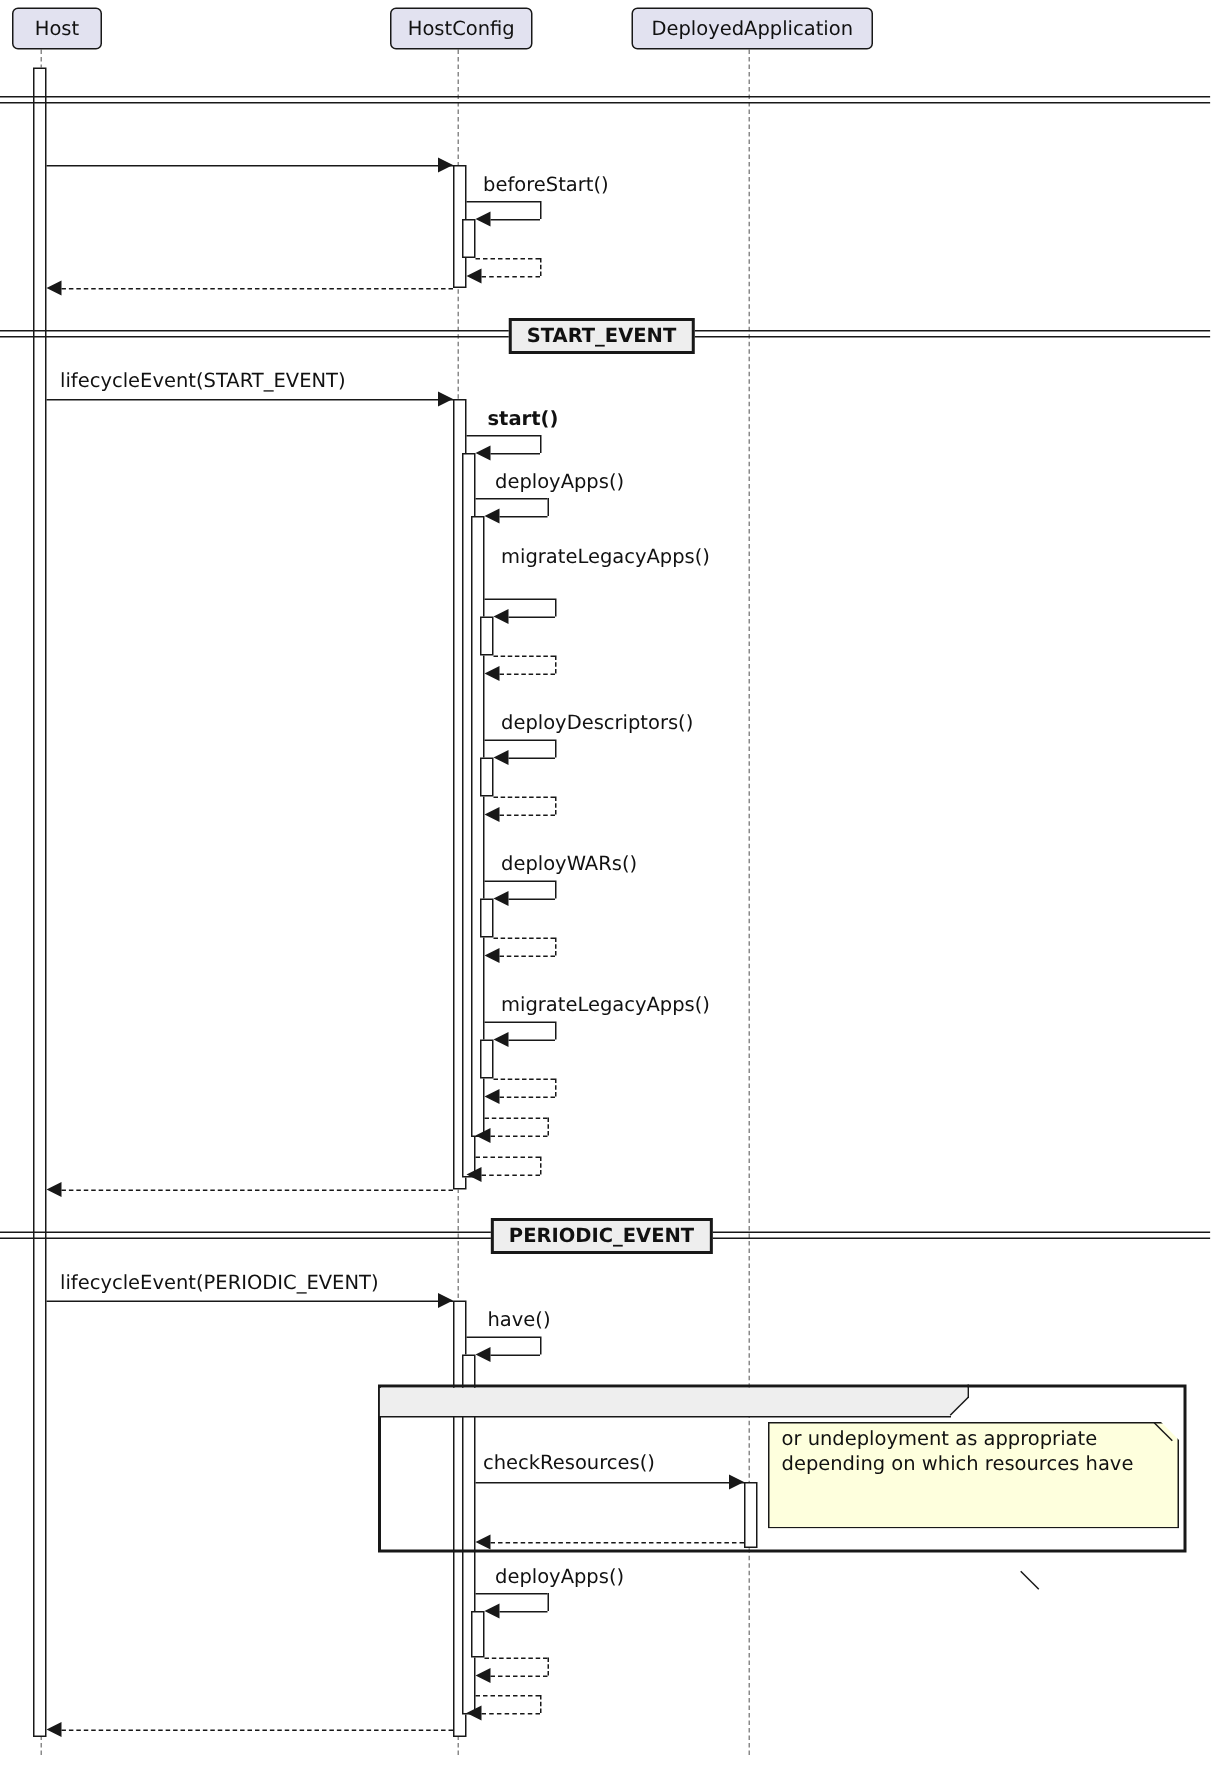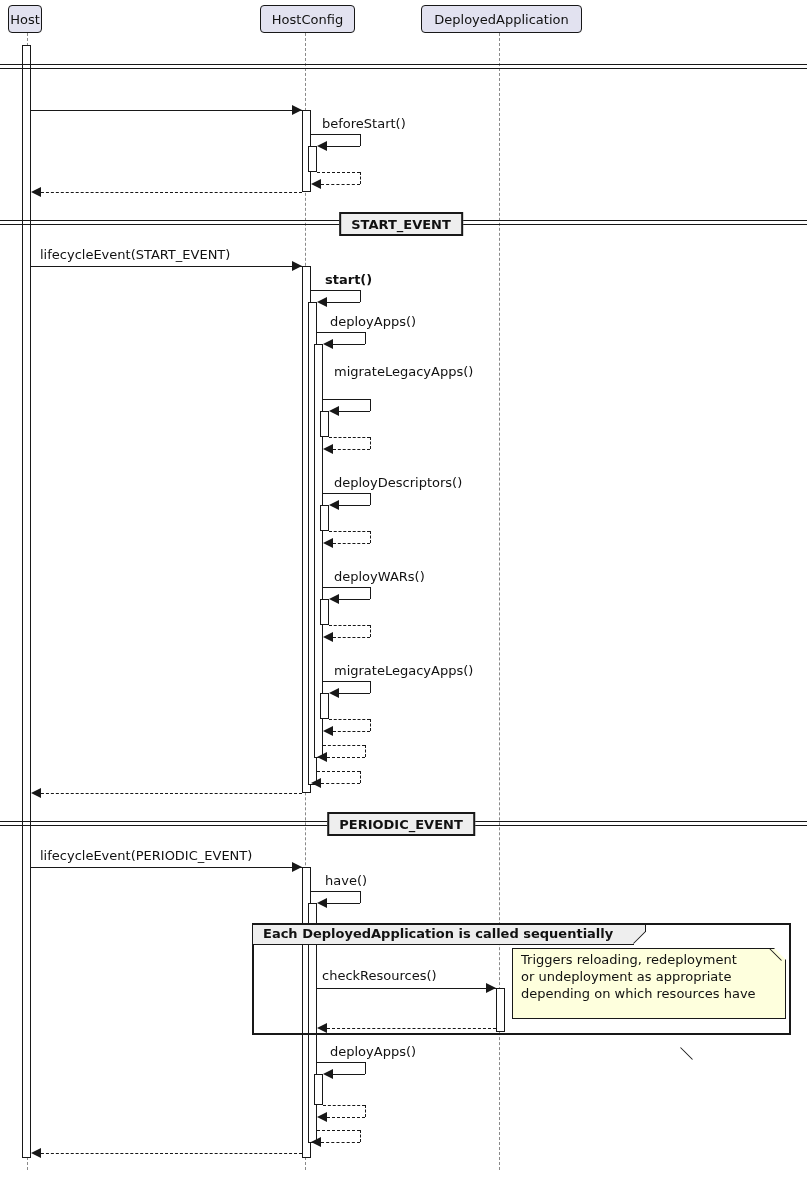--- a/index.html
+++ b/index.html
@@ -36,21 +36,21 @@
 </style>
 </head>
 <body>
 
 <div id="canvas">
 
   <div class="life" style="left:27px;top:33px;height:1137px;"></div>
   <div class="life" style="left:305px;top:33px;height:1137px;"></div>
   <div class="life" style="left:499px;top:33px;height:1137px;"></div>
 
-  <div class="pbox" style="left:8px;top:5px;width:34px;height:28px;">
+  <div class="pbox" style="left:8px;top:5px;width:60px;height:28px;">
     <span>Host</span>
   </div>
   <div class="pbox" style="left:260px;top:5px;width:95px;height:28px;">
     <span>HostConfig</span>
   </div>
   <div class="pbox" style="left:421px;top:5px;width:161px;height:28px;">
     <span>DeployedApplication</span>
   </div>
 
   <div class="act" style="left:22px;top:45px;height:1113px;"></div>
@@ -174,24 +174,22 @@
   <div class="vl" style="left:360px;top:891px;height:12px;"></div>
   <div class="hl" style="left:327px;top:903px;width:33px;"></div>
   <div class="ahl" style="left:317px;top:898px;"></div>
   <div class="act" style="left:308px;top:903px;height:240px;"></div>
 
   <div class="grp" style="left:252px;top:923px;width:539px;height:112px;"></div>
   <div class="ghead" style="left:253px;top:925px;width:392px;height:19px;clip-path:polygon(0 0,392px 0,392px 7px,380px 19px,0 19px);"></div>
   <div class="vl" style="left:645px;top:923px;height:9px;"></div>
   <div class="hl" style="left:253px;top:943.5px;width:381px;"></div>
   <div class="dogear" style="left:631px;top:937px;transform:rotate(-45deg);"></div>
-  <div class="glbl" style="left:263px;top:926px;">Each DeployedApplication is called sequentially</div>
 
   <div class="note" style="left:512px;top:948px;width:274px;height:71px;clip-path:polygon(0 0,262px 0,274px 12px,274px 100%,0 100%);">
-    <div>Triggers reloading, redeployment</div>
     <div>or undeployment as appropriate</div>
     <div>depending on which resources have</div>
   </div>
   <div class="dogear" style="left:766.5px;top:953.5px;"></div>
 
   <div class="lbl" style="left:322px;top:968px;">checkResources()</div>
   <div class="hl" style="left:317px;top:988px;width:179px;"></div>
   <div class="ahr" style="left:486px;top:983px;"></div>
   <div class="act" style="left:496px;top:988px;height:44px;"></div>
   <div class="hl dash" style="left:327px;top:1028px;width:169px;"></div>

